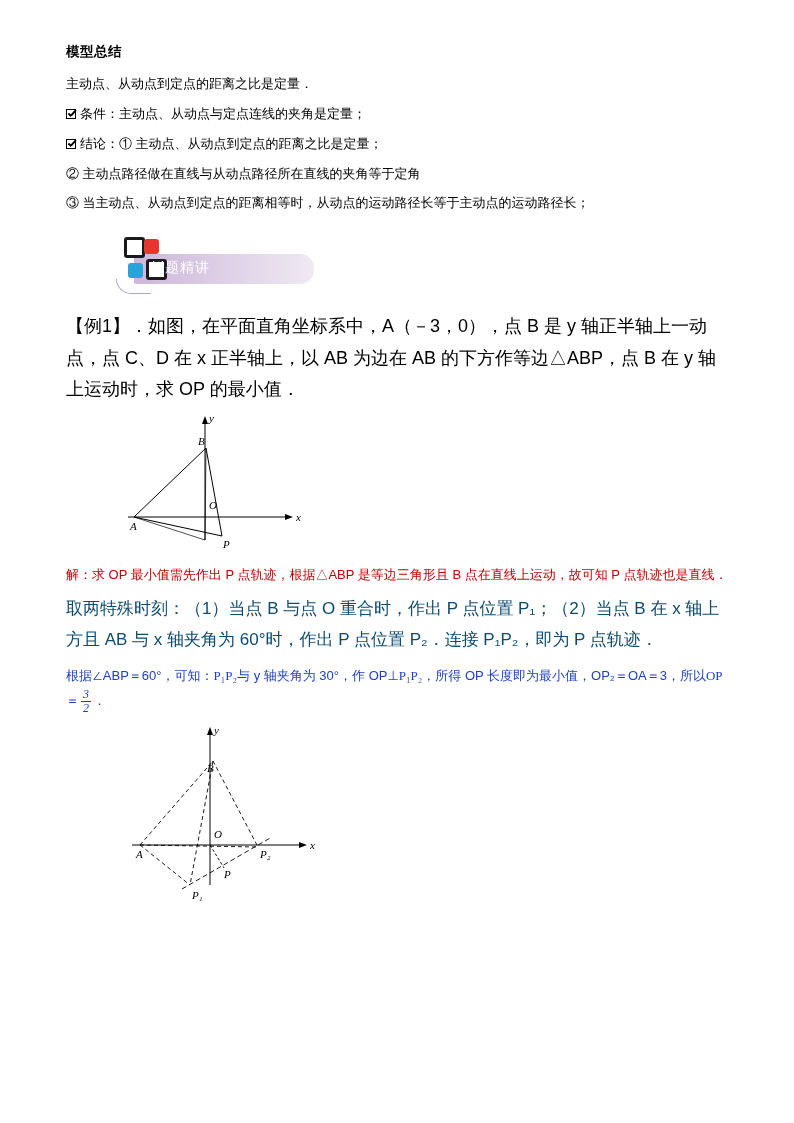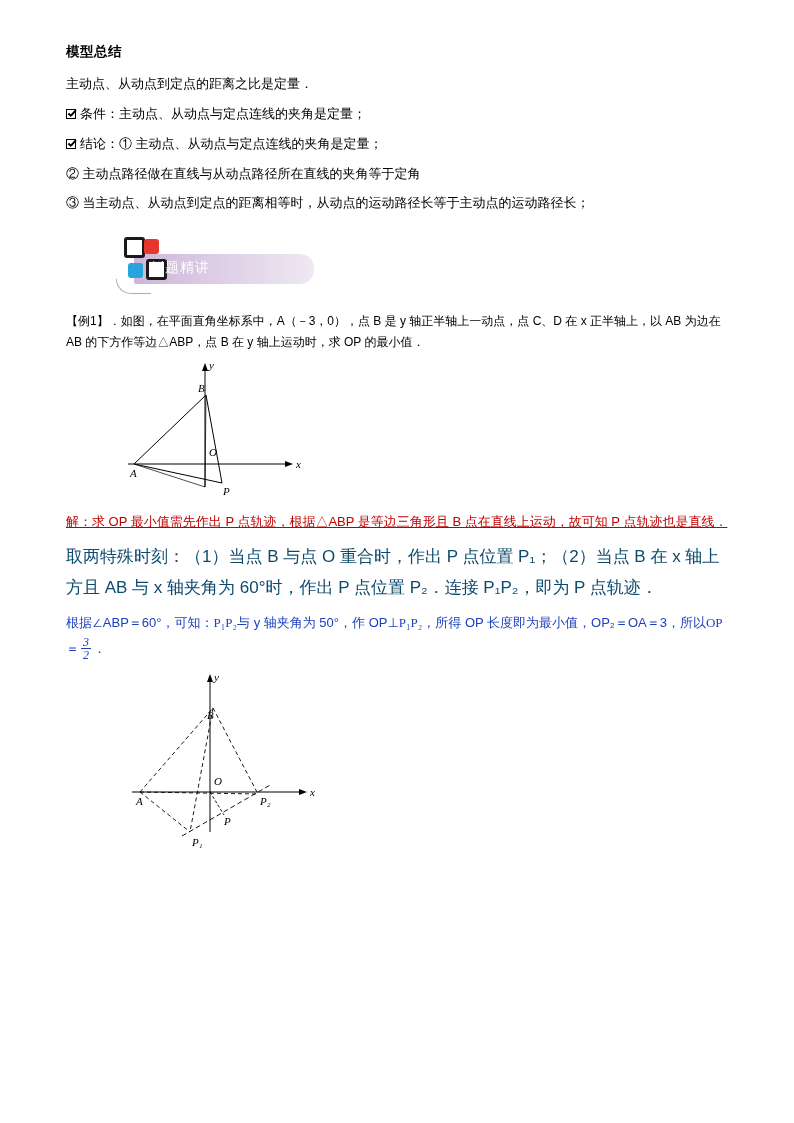--- a/index.html
+++ b/index.html
@@ -106,30 +106,29 @@
     box-sizing: border-box;
     border-radius: 3px;
   }
   .sq-black1 { left: 58px; top: 2px;  width: 21px; height: 21px; border: 3px solid #1a1a1a; background:#fff; }
   .sq-black2 { left: 80px; top: 24px; width: 21px; height: 21px; border: 3px solid #1a1a1a; background:#fff; }
   .sq-red    { left: 78px; top: 4px;  width: 15px; height: 15px; background: #e8352e; }
   .sq-blue   { left: 62px; top: 28px; width: 15px; height: 15px; background: #29a3dc; }
 
   
   .prob {
-    font-size: 12px;
+    font-size: 18px;
     line-height: 1.75;
     margin: 12px 0 6px 0;
   }
   .sol {
     color: #c00000;
     font-size: 13px;
     line-height: 1.75;
     margin: 8px 0 0 0;
-    text-decoration: underline;
   }
   .blue {
     color: #1c3fbf;
     font-size: 13px;
     line-height: 1.9;
     margin: 8px 0 0 0;
   }
   .black-p {
     color: #0c4a6e;
     font-size: 17px;
@@ -161,21 +160,21 @@
 
   <div class="line">
     <span>主动点、从动点到定点的距离之比是定量．</span>
   </div>
 
   <div class="line">
     <span class="cbox"></span><span>条件：主动点、从动点与定点连线的夹角是定量；</span>
   </div>
 
   <div class="line">
-    <span class="cbox"></span><span>结论：① 主动点、从动点与定点连线的夹角是定量；</span>
+    <span class="cbox"></span><span>结论：① 主动点、从动点到定点的距离之比是定量；</span>
   </div>
 
   <div class="line">
     <span>② 主动点路径做在直线与从动点路径所在直线的夹角等于定角</span>
   </div>
 
   <div class="line">
     <span>③ 当主动点、从动点到定点的距离相等时，从动点的运动路径长等于主动点的运动路径长；</span>
   </div>
 
@@ -214,21 +213,21 @@
       <text x="186" y="109" font-family="Liberation Serif, serif" font-style="italic" font-size="11">x</text>
       <text x="99" y="10" font-family="Liberation Serif, serif" font-style="italic" font-size="11">y</text>
     </svg>
   </div>
 
   <div class="sol">解：求 OP 最小值需先作出 P 点轨迹，根据△ABP 是等边三角形且 B 点在直线上运动，故可知 P 点轨迹也是直线．</div>
 
   <div class="black-p">取两特殊时刻：（1）当点 B 与点 O 重合时，作出 P 点位置 P₁；（2）当点 B 在 x 轴上方且 AB 与 x 轴夹角为 60°时，作出 P 点位置 P₂．连接 P₁P₂，即为 P 点轨迹．</div>
 
   <div class="blue">
-    <span>根据∠ABP＝60°，可知：</span><span class="ital">P₁P₂</span><span>与 y 轴夹角为 50°，作 OP⊥</span><span class="ital">P₁P₂</span><span>，所得 OP 长度即为最小值，OP₂＝OA＝3，所以</span><span class="ital">OP</span><span class="ital">＝</span><span class="frac"><span class="num">3</span><span class="den">2</span></span><span>．</span>
+    <span>根据∠ABP＝60°，可知：</span><span class="ital">P₁P₂</span><span>与 y 轴夹角为 30°，作 OP⊥</span><span class="ital">P₁P₂</span><span>，所得 OP 长度即为最小值，OP₂＝OA＝3，所以</span><span class="ital">OP</span><span class="ital">＝</span><span class="frac"><span class="num">3</span><span class="den">2</span></span><span>．</span>
   </div>
 
   <div class="fig2">
     <svg width="230" height="180" viewBox="0 0 230 180">
 
       <line x1="100" y1="6" x2="100" y2="160" stroke="#000" stroke-width="1"></line>
       <polygon points="100,2 97,10 103,10" fill="#000"></polygon>
 
       <line x1="22" y1="120" x2="192" y2="120" stroke="#000" stroke-width="1"></line>
       <polygon points="197,120 189,117 189,123" fill="#000"></polygon>

